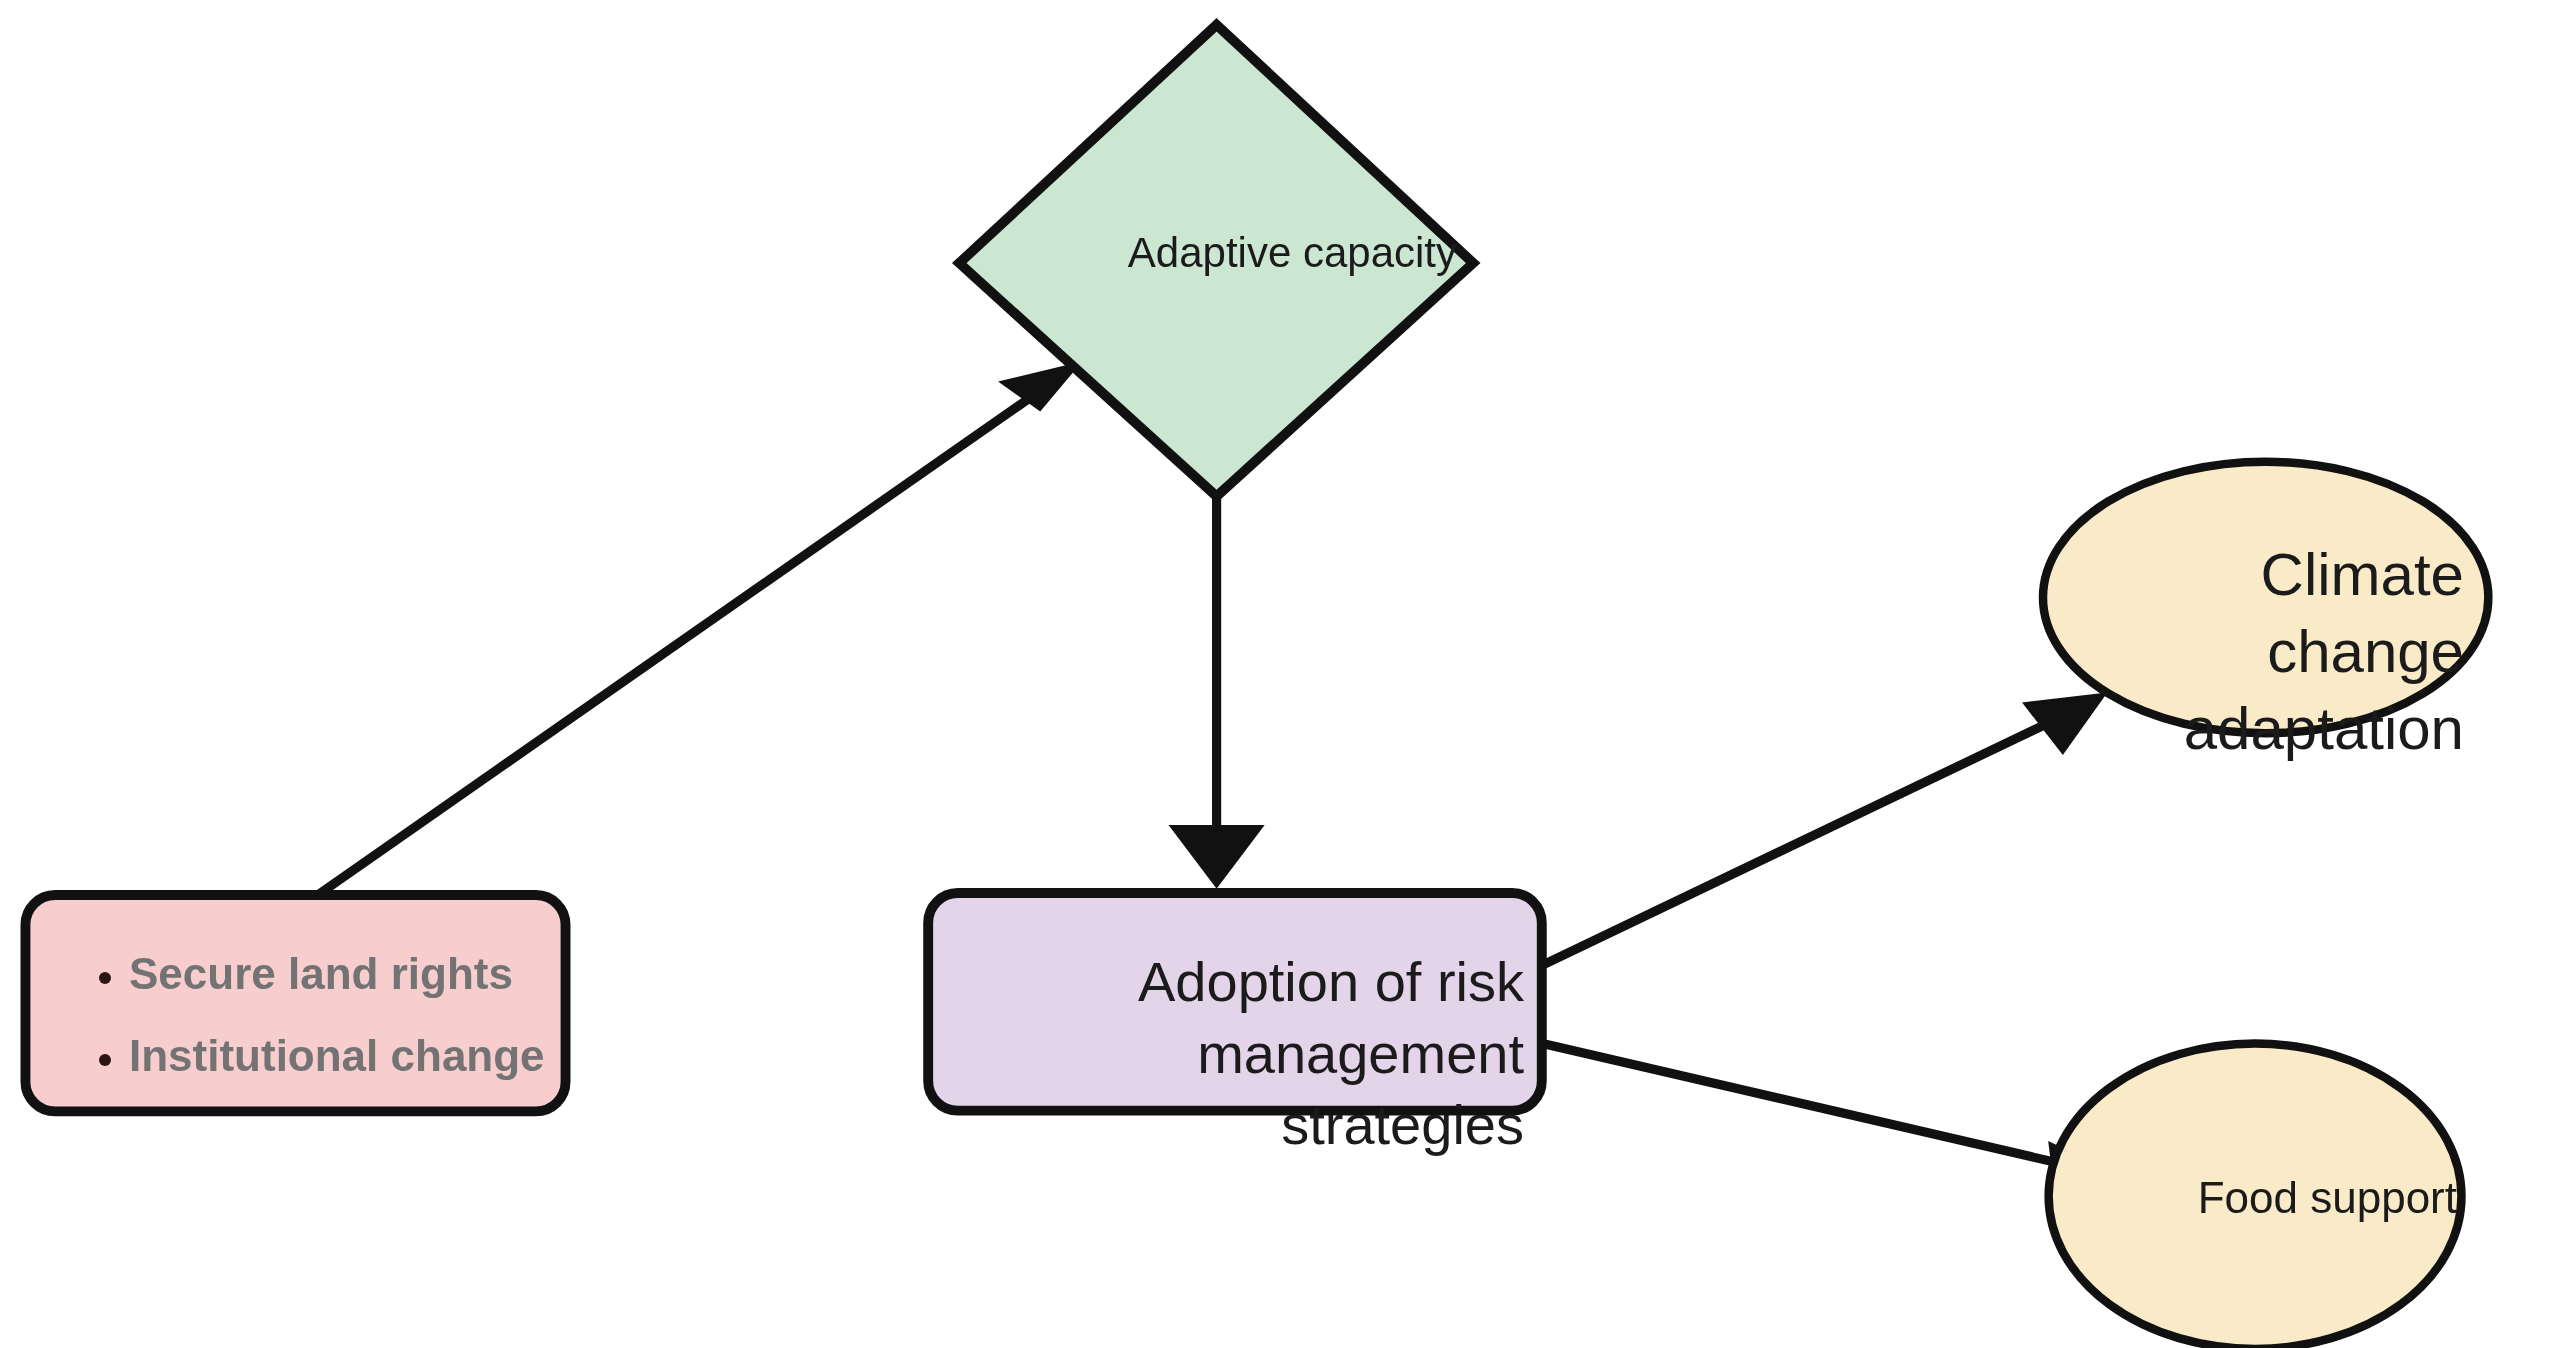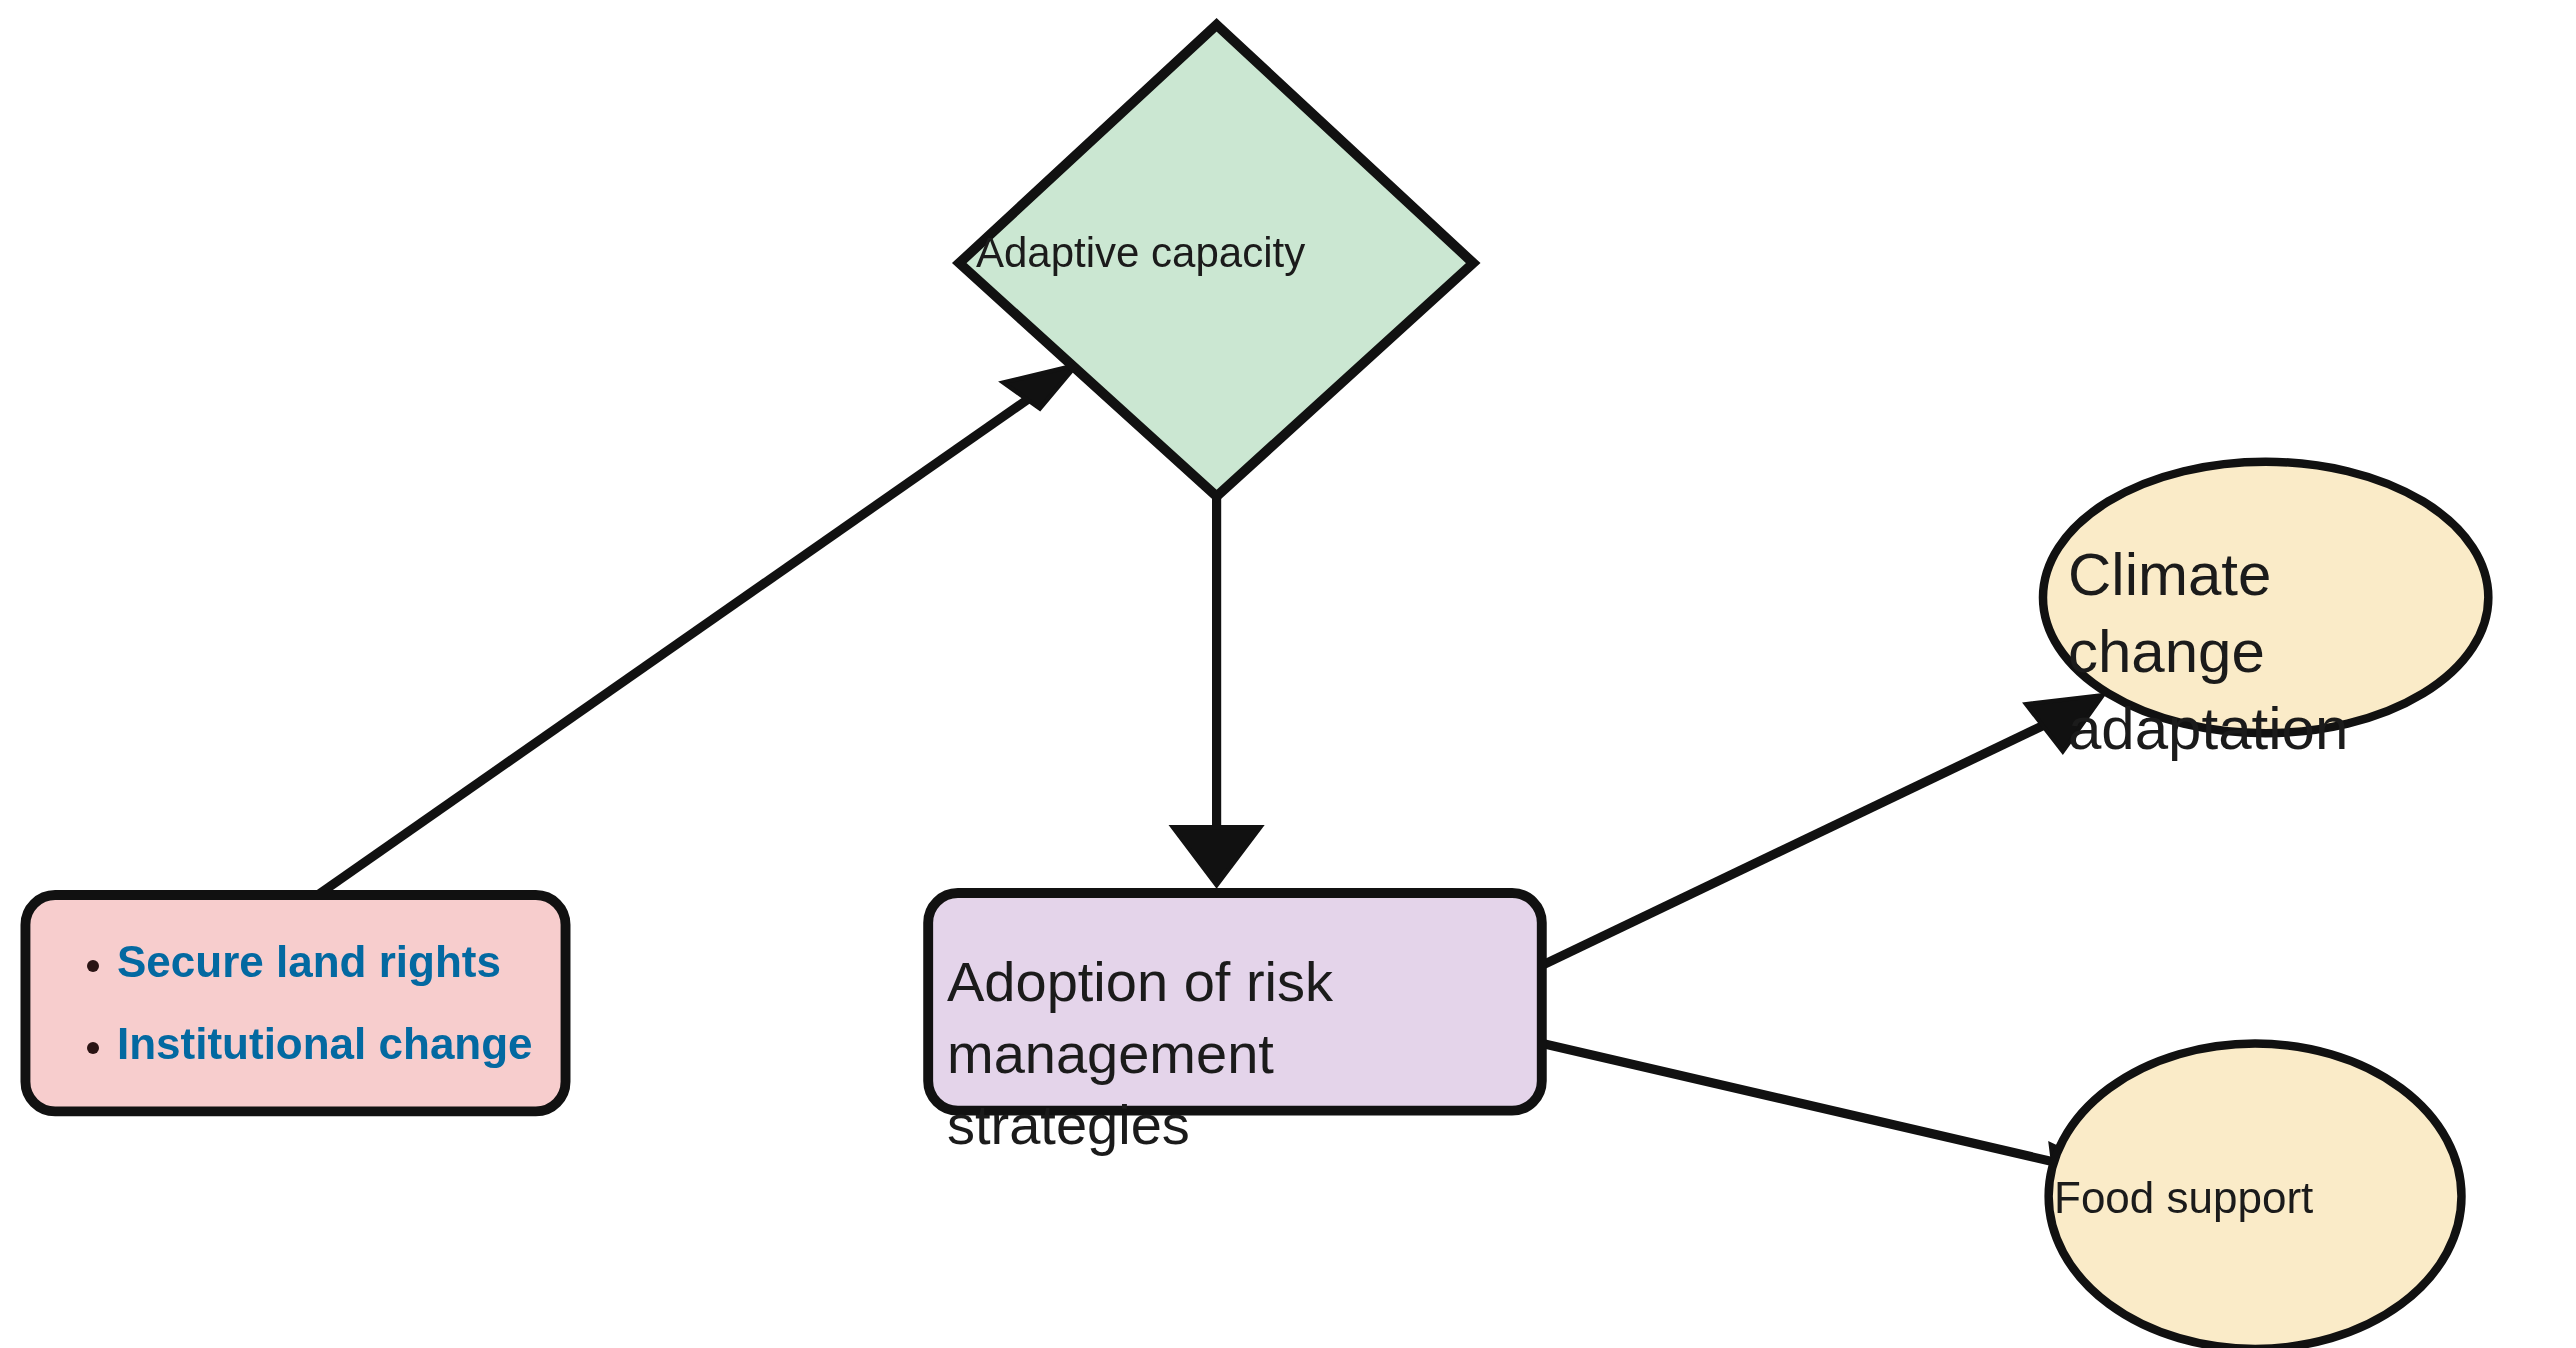--- a/index.html
+++ b/index.html
@@ -22,44 +22,44 @@
     position: absolute;
     left: 0;
     top: 0;
     width: 2576px;
     height: 1349px;
   }
   .node-label {
     position: absolute;
     color: #1b1b1b;
     font-family: "Liberation Sans", sans-serif;
-    text-align: left;
+    text-align: right;
     line-height: 1.28;
     white-space: pre-line;
     pointer-events: none;
   }
 
   
   #adaptive-capacity-label {
     left: 976px;
     top: 226px;
     width: 481px;
     font-size: 42px;
   }
 
   
   #drivers-list {
     position: absolute;
     left: 42px;
     top: 940px;
     width: 523px;
-    margin: 0;
+    margin: 12px;
     padding: 0 0 0 45px;
     list-style: none;
-    color: #0369a1;
+    color: #737373;
     font-size: 44px;
     font-weight: bold;
     line-height: 1.0;
   }
   #drivers-list li {
     position: relative;
     margin: 0 0 38px 0;
     padding-left: 30px;
   }
   #drivers-list li:last-child {

